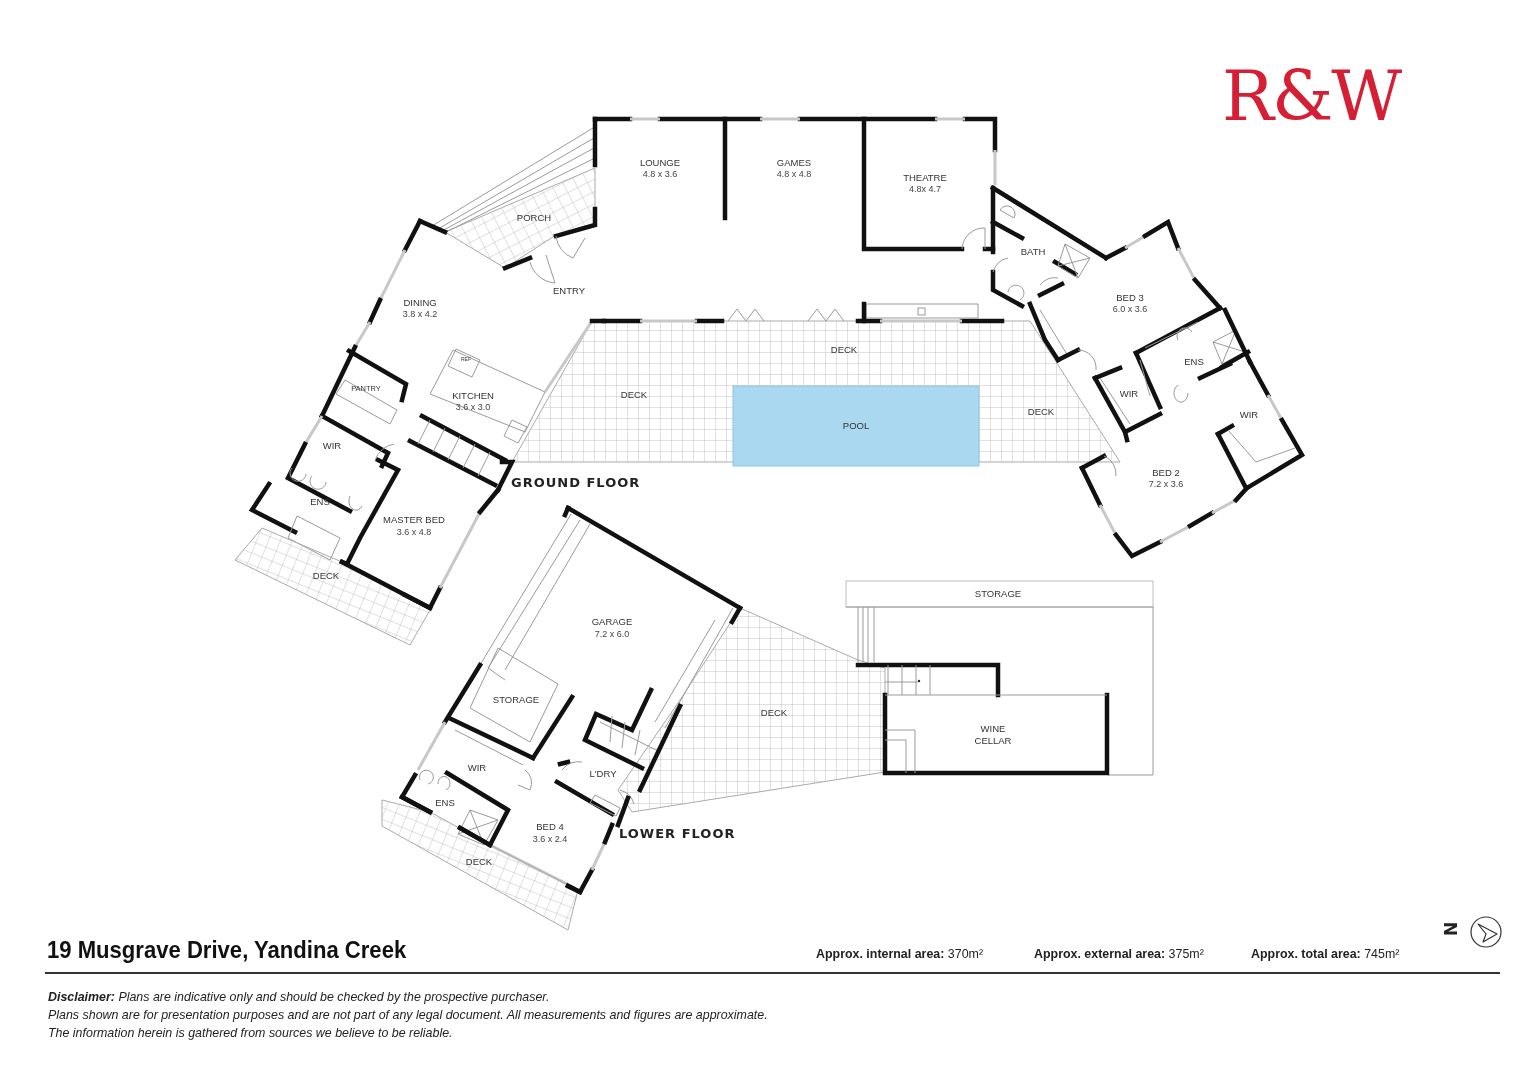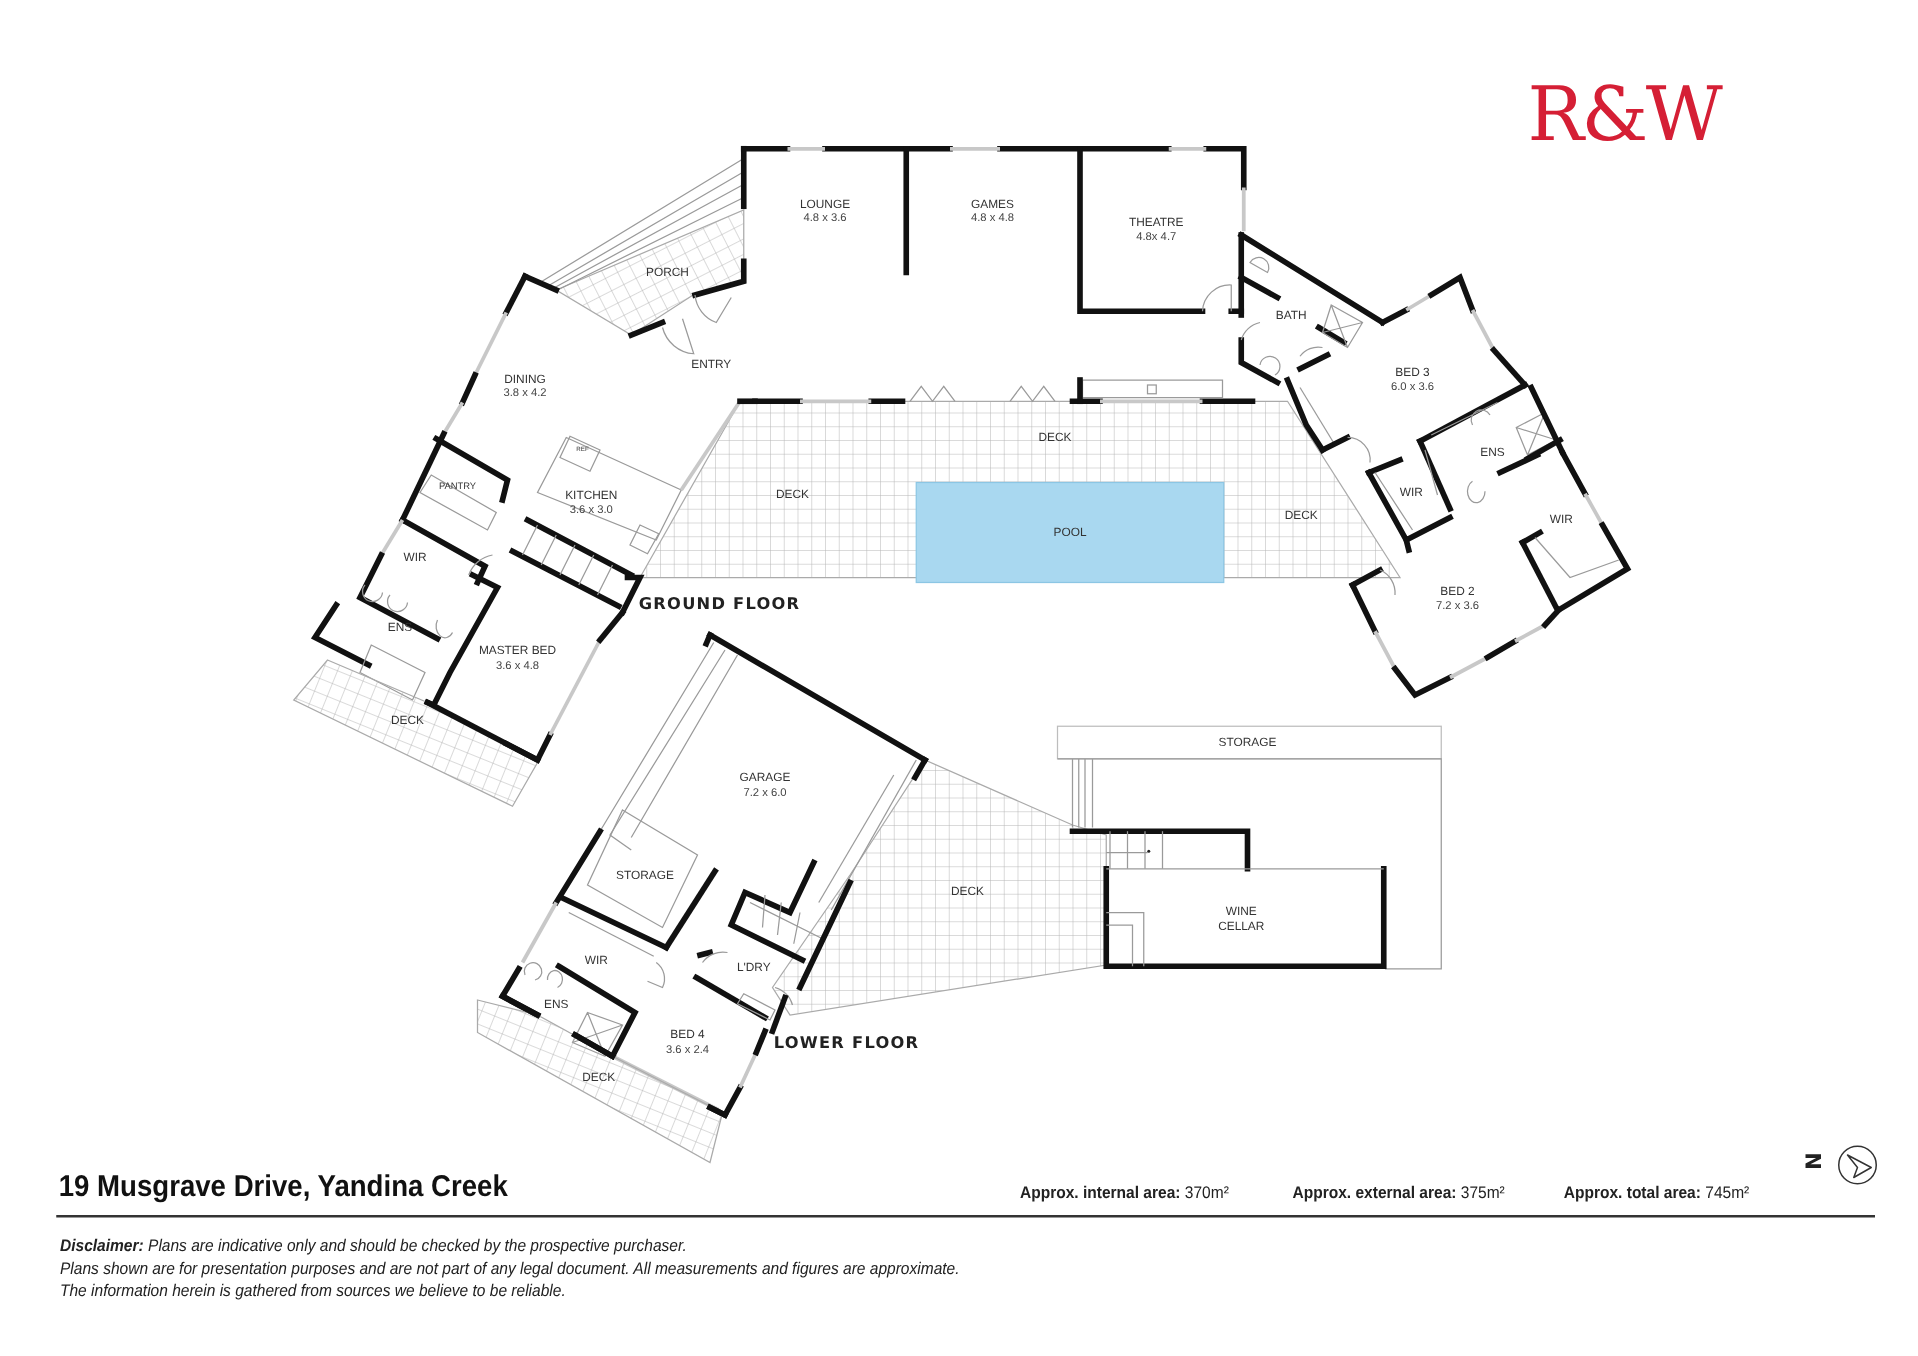--- a/index.html
+++ b/index.html
@@ -4,21 +4,21 @@
 <style>
   html, body { margin: 0; padding: 0; background: #ffffff; }
   body { width: 1534px; height: 1085px; position: relative; overflow: hidden; font-family: "Liberation Sans", sans-serif; }
   #plan { position: absolute; left: 0; top: 0; width: 1534px; height: 1085px; }
   .wall { stroke: #111; stroke-width: 4.5; fill: none; stroke-linecap: square; }
   .thin { stroke: #9a9a9a; stroke-width: 1; fill: none; }
   .win { stroke: #c8c8c8; stroke-width: 3; fill: none; }
   .room-label { font-family: "Liberation Sans", sans-serif; font-size: 9.5px; fill: #333; text-anchor: middle; }
   .room-dim { font-family: "Liberation Sans", sans-serif; font-size: 9px; fill: #444; text-anchor: middle; }
   .floor-label { font-family: "DejaVu Sans", sans-serif; font-weight: bold; font-size: 13px; fill: #222; letter-spacing: 1px; }
-  .logo { position: absolute; left: 1222px; top: 62px; font-family: "DejaVu Serif", serif; font-size: 60px; color: #d51f35; letter-spacing: -2px; line-height: 1; }
+  .logo { position: absolute; left: 1222px; top: 62px; font-family: "DejaVu Serif", serif; font-size: 69px; color: #d51f35; letter-spacing: -2px; line-height: 1; }
   .address { position: absolute; left: 47px; top: 936px; font-family: "Liberation Sans", sans-serif; font-weight: bold; font-size: 24px; color: #111; transform: scaleX(0.92); transform-origin: left; }
   .areas { position: absolute; top: 946px; font-family: "Liberation Sans", sans-serif; font-size: 13.5px; color: #222; transform: scaleX(0.92); transform-origin: left; }
   .areas b { font-weight: bold; }
   .rule { position: absolute; left: 45px; top: 972px; width: 1455px; height: 2px; background: #333; }
   .disclaimer { position: absolute; left: 48px; top: 988px; font-family: "Liberation Sans", sans-serif; font-size: 13.5px; color: #222; font-style: italic; line-height: 18px; transform: scaleX(0.92); transform-origin: left; }
   .disclaimer b { font-weight: bold; }
   .compass { position: absolute; left: 1443px; top: 912px; width: 62px; height: 36px; }
 </style>
 </head>
 <body>

